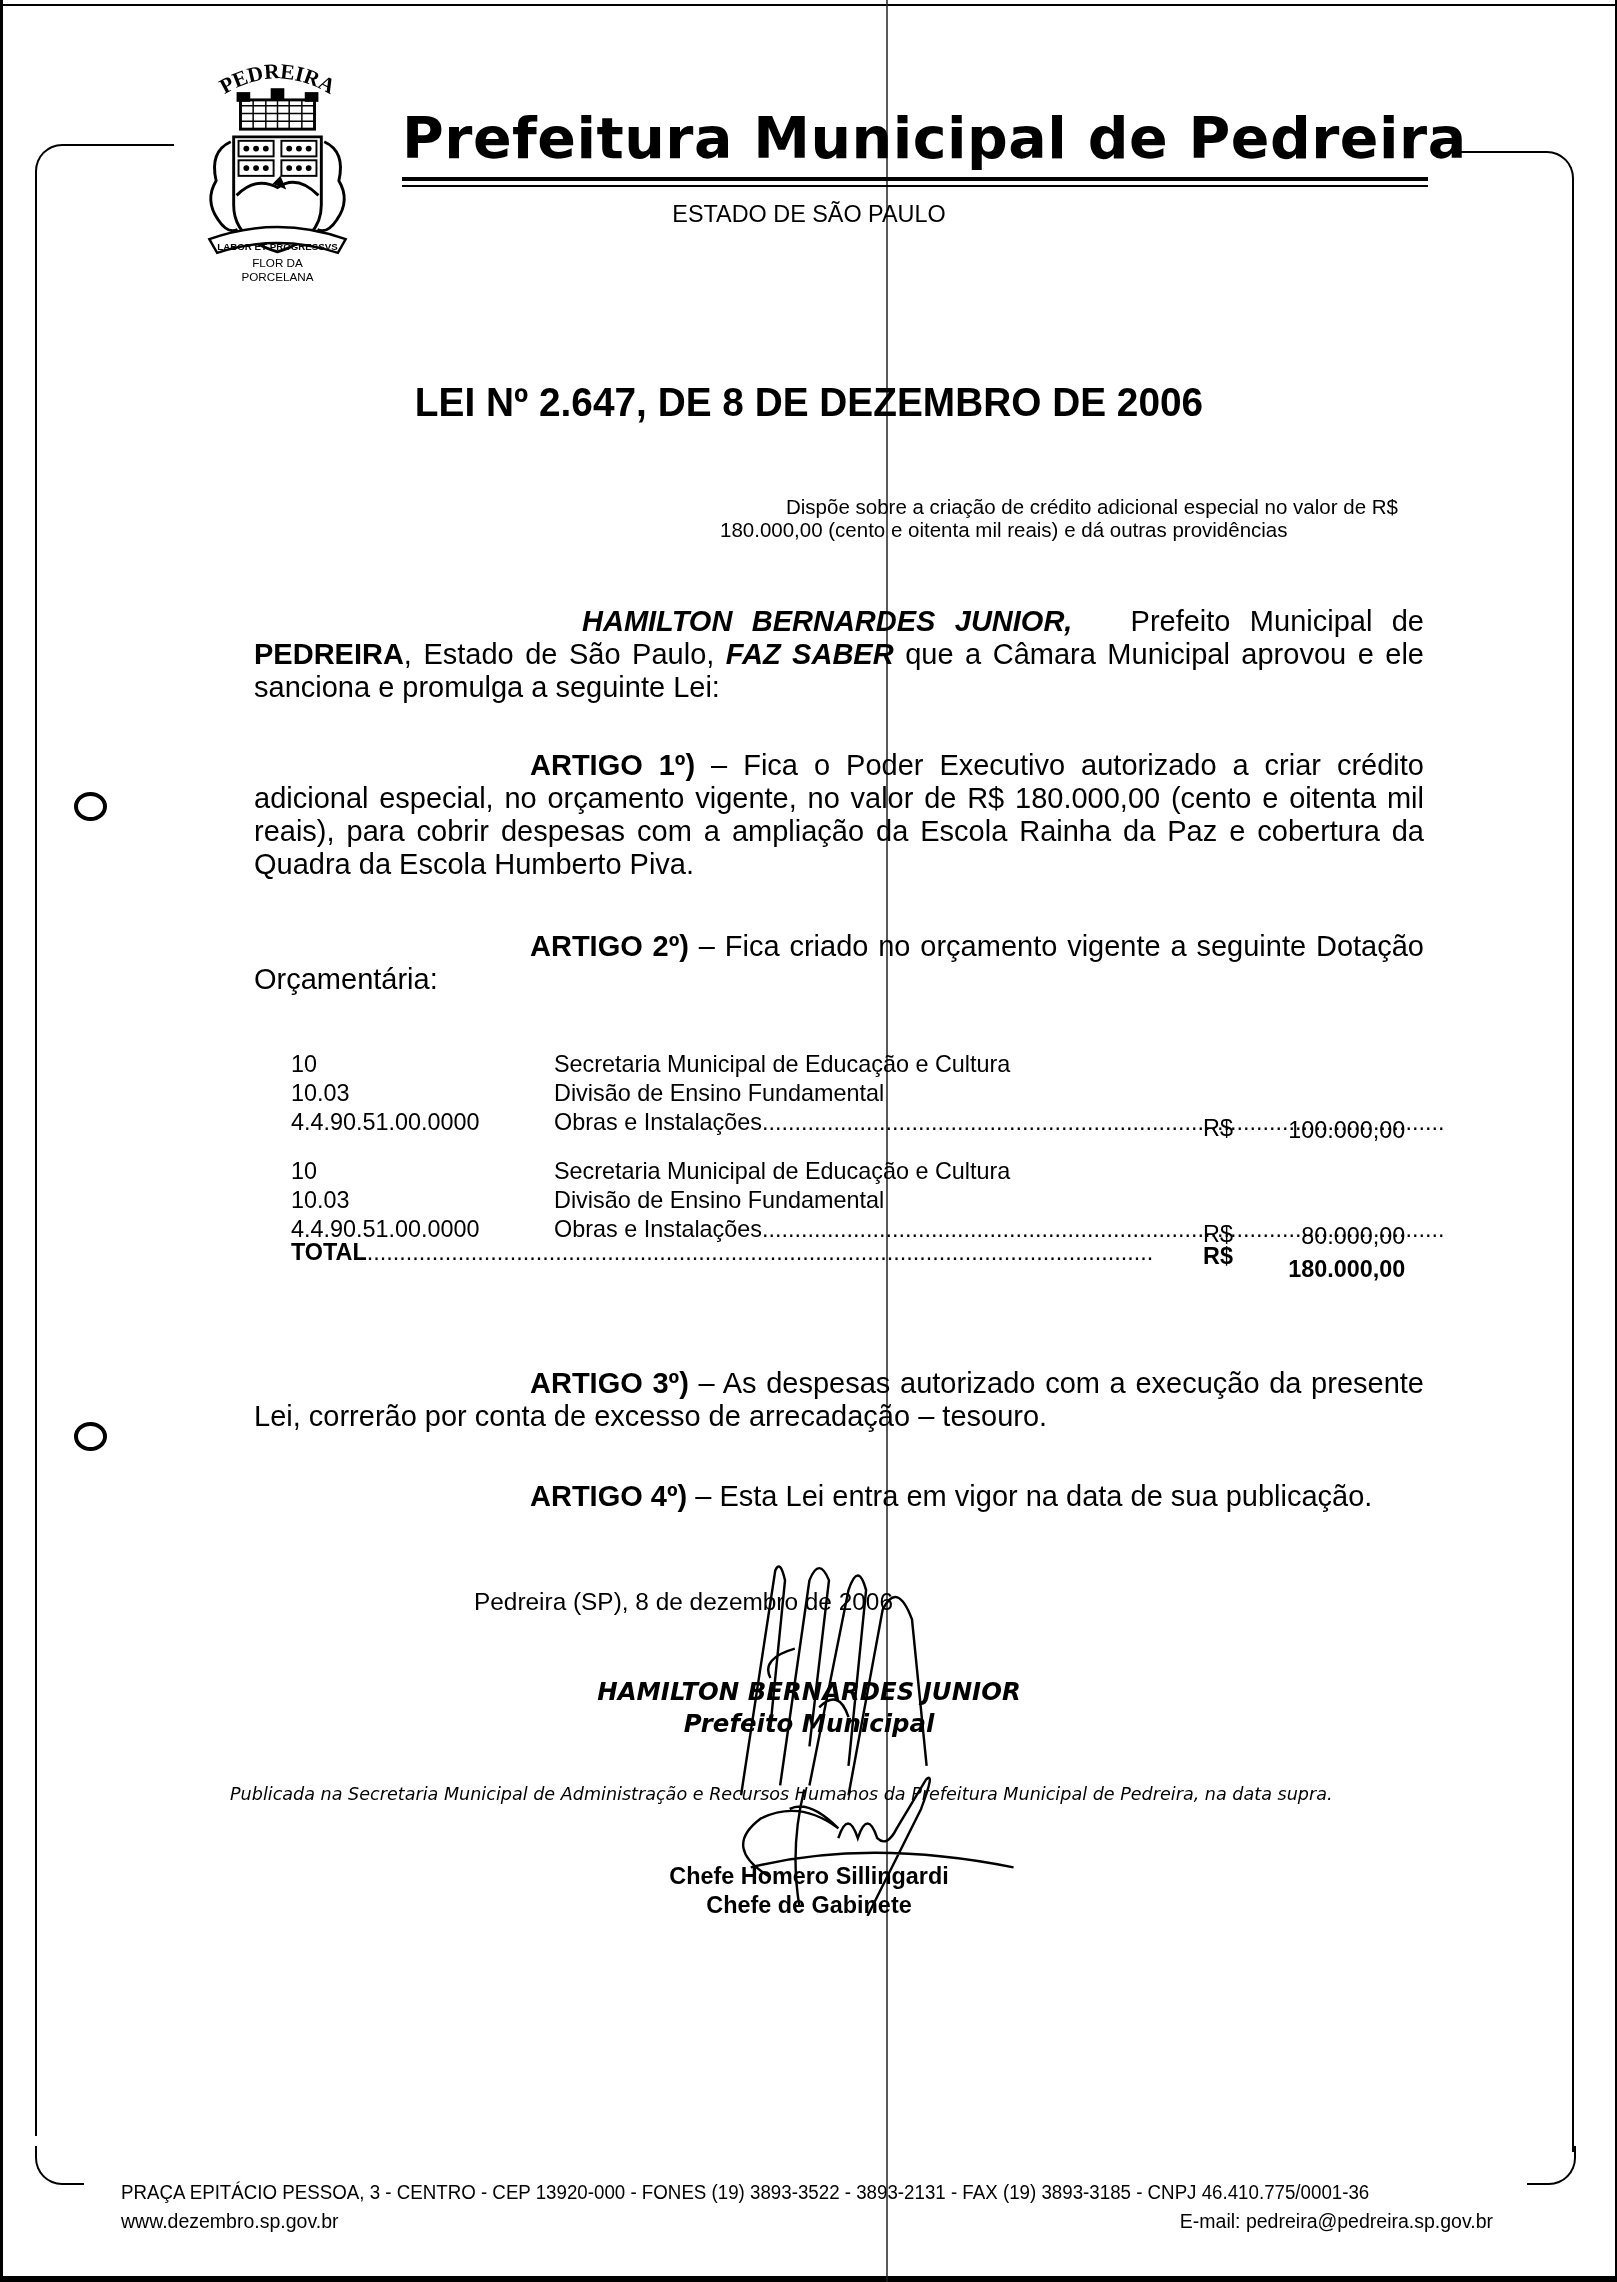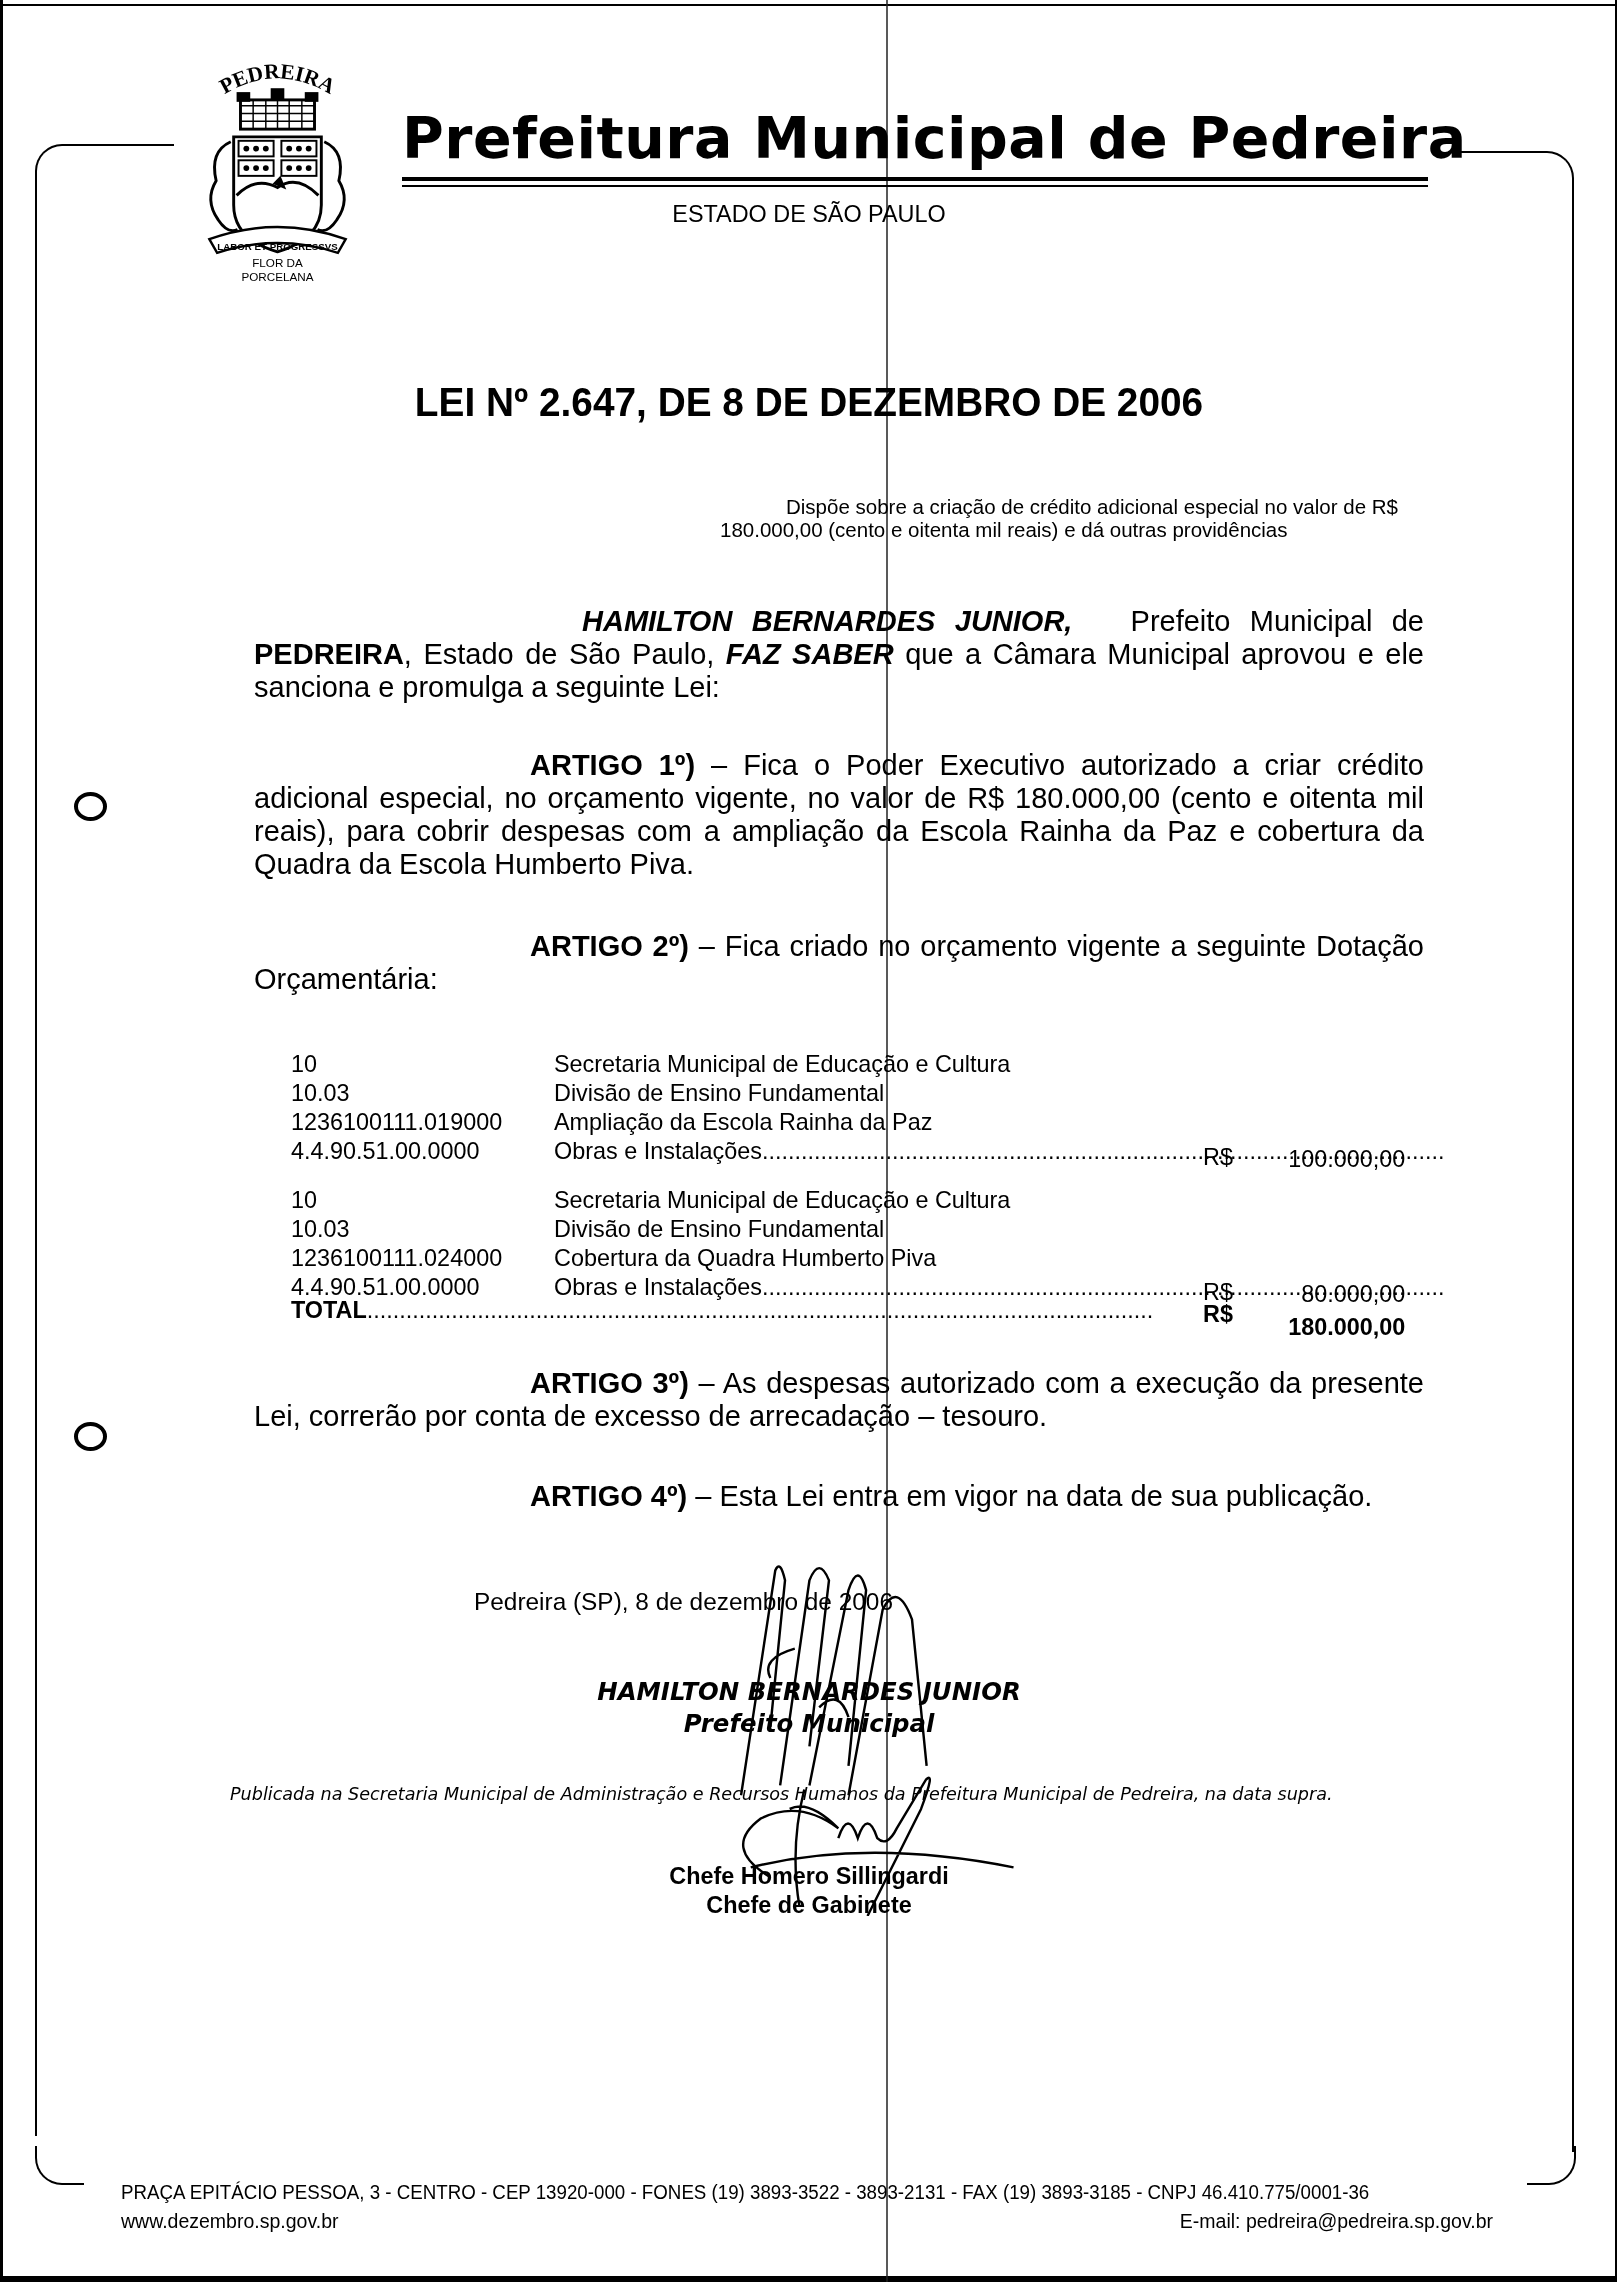--- a/index.html
+++ b/index.html
@@ -148,43 +148,35 @@
   <div>
     <div class="brow">
         <span class="bcode">10</span>
         <span class="bdesc">Secretaria Municipal de Educação e Cultura</span>
       </div>
     <div class="brow">
         <span class="bcode">10.03</span>
         <span class="bdesc">Divisão de Ensino Fundamental</span>
       </div>
     <div class="brow">
-        <span class="bcode">1236100111.019000</span>
-        <span class="bdesc">Ampliação da Escola Rainha da Paz</span>
-      </div>
-    <div class="brow">
         <span class="bcode">4.4.90.51.00.0000</span>
         <span class="bdots"><span>Obras e Instalações</span><span class="dots">..........................................................................................................................................</span></span>
         <span class="bcur" style="top:5.9px;">R$</span>
         <span class="bval" style="top:7.8px;">100.000,00</span>
       </div>
   </div>
   <div style="height:19.5px;"></div>
   <div>
     <div class="brow">
         <span class="bcode">10</span>
         <span class="bdesc">Secretaria Municipal de Educação e Cultura</span>
       </div>
     <div class="brow">
         <span class="bcode">10.03</span>
         <span class="bdesc">Divisão de Ensino Fundamental</span>
-      </div>
-    <div class="brow">
-        <span class="bcode">1236100111.024000</span>
-        <span class="bdesc">Cobertura da Quadra Humberto Piva</span>
       </div>
     <div class="brow" style="height:23.4px;">
         <span class="bcode">4.4.90.51.00.0000</span>
         <span class="bdots"><span>Obras e Instalações</span><span class="dots">..........................................................................................................................................</span></span>
         <span class="bcur" style="top:5.9px;">R$</span>
         <span class="bval" style="top:7.8px;">80.000,00</span>
       </div>
   </div>
   <div class="brow total">
       <span class="bdots"><span class="b">TOTAL</span><span>...............................................................................................................................................................................................</span></span>

